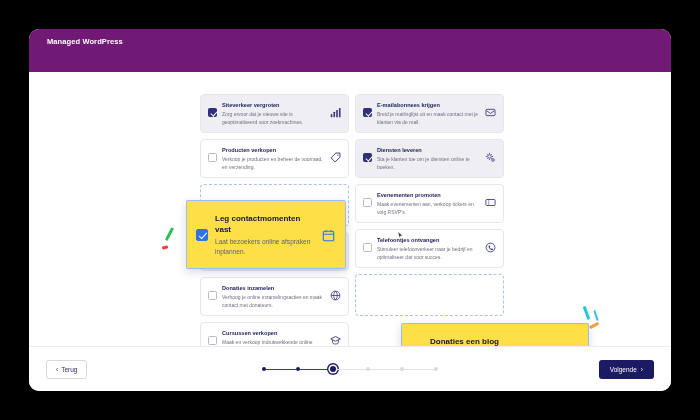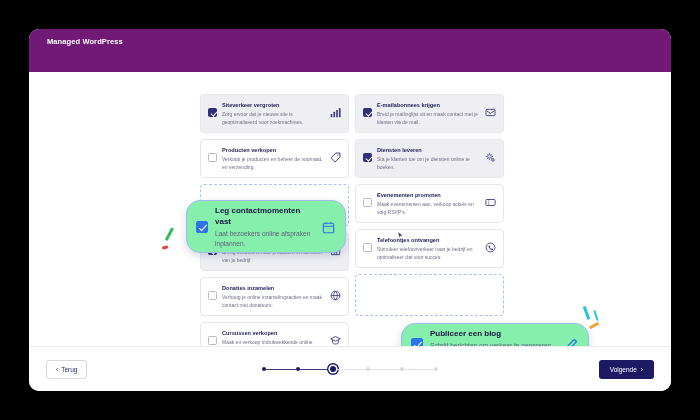--- a/index.html
+++ b/index.html
@@ -109,28 +109,28 @@
     width: 12px; height: 12px;
     margin-top: 5px;
     color: #3b3b80;
     display: flex; align-items: center; justify-content: center;
   }
   .cicon svg { display: block; }
 
   
   .drag {
     position: absolute;
-    background: #86efac;
+    background: #fde047;
     border: 1px solid #9dbdf2;
-    border-radius: 14px;
+    border-radius: 2px;
     box-shadow: 0 3px 8px rgba(30,50,110,.18);
     display: flex;
     gap: 7px;
     align-items: center;
-    padding: 4px 9px;
+    padding: 12px 9px;
   }
   .drag .dtitle {
     font-size: 8px;
     font-weight: bold;
     color: #14143f;
     line-height: 11px;
     margin-bottom: 2px;
   }
   .drag .ddesc {
     font-size: 6.6px;
@@ -389,21 +389,21 @@
         <svg width="13" height="13" viewBox="0 0 16 16" fill="none" stroke="currentColor" stroke-width="1.4">
           <rect x="1.6" y="2.8" width="12.8" height="11.6" rx="1.6"></rect>
           <path d="M1.6 6.4h12.8M5 1.4v2.6M11 1.4v2.6"></path>
         </svg>
       </div>
     </div>
 
     <div class="drag" id="drag-blog">
       <div class="dbox"></div>
       <div class="ctext">
-        <div class="dtitle">Publiceer een blog</div>
+        <div class="dtitle">Donaties een blog</div>
         <div class="ddesc">Schrijf berichten om verkeer te genereren en uw ideeën de wereld in te krijgen.</div>
       </div>
       <div class="dicon">
         <svg width="13" height="13" viewBox="0 0 16 16" fill="none" stroke="currentColor" stroke-width="1.5">
           <path d="M11.4 1.8 14.2 4.6 5 13.8 1.6 14.4l.6-3.4z" stroke-linejoin="round"></path>
         </svg>
       </div>
     </div>
 
   </div>

